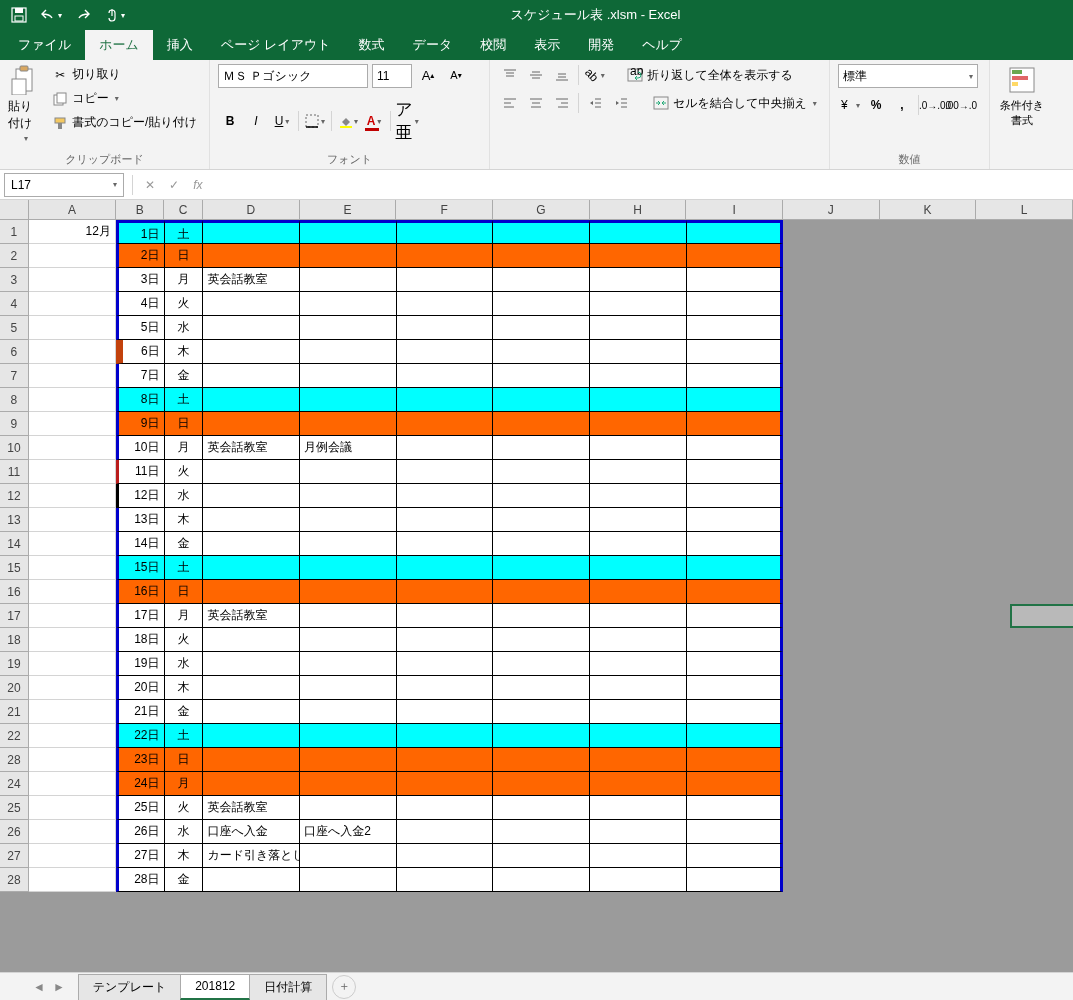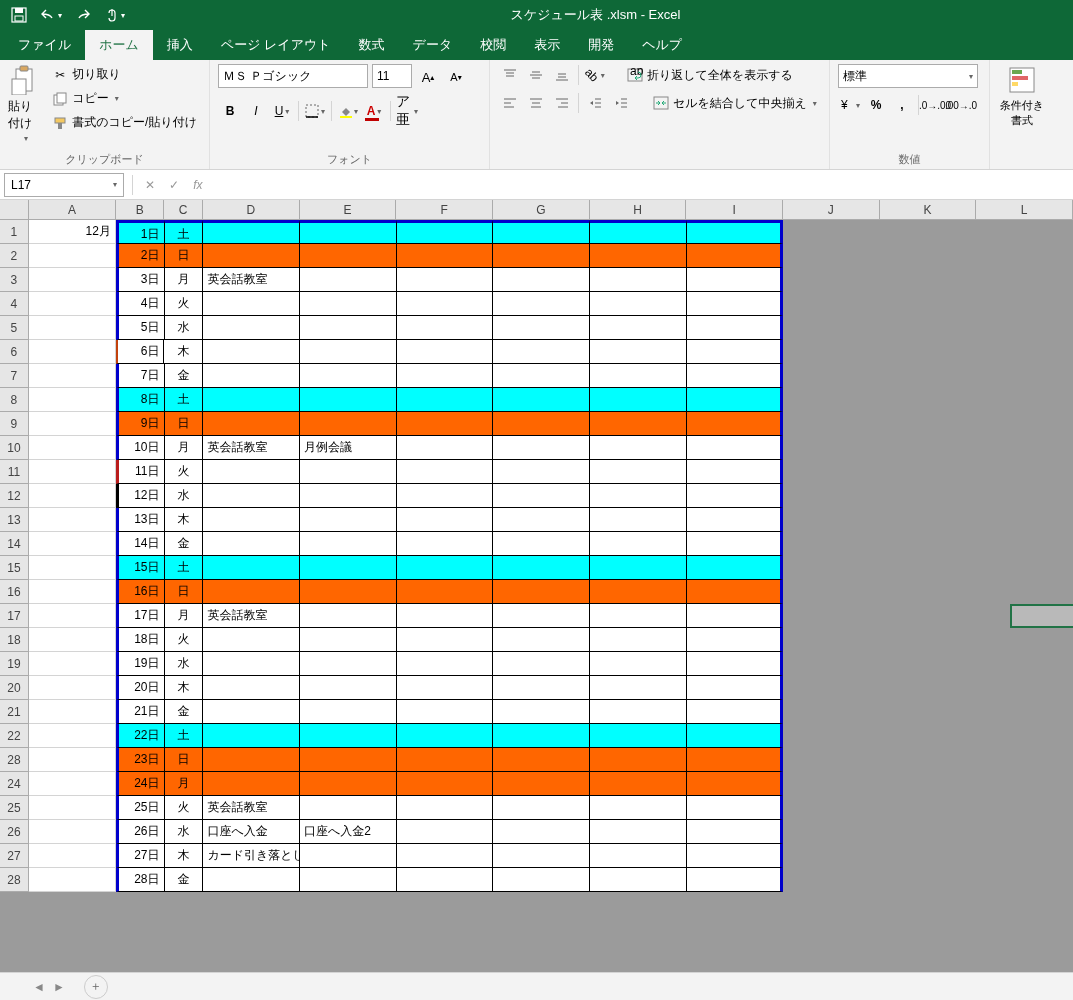--- a/index.html
+++ b/index.html
@@ -13,21 +13,21 @@
 .ribbon-tab.active{background:#f3f3f3;color:#217346}
 .ribbon{background:#f3f3f3;border-bottom:1px solid #d4d4d4;height:110px;display:flex}
 .ribbon-group{border-right:1px solid #e1e1e1;padding:4px 8px 2px;display:flex;flex-direction:column;justify-content:space-between}
 .ribbon-group-body{display:flex;gap:6px;align-items:flex-start}
 .ribbon-group-label{text-align:center;font-size:11px;color:#666;padding-top:2px;position:relative}
 .big-btn{display:flex;flex-direction:column;align-items:center;width:48px;cursor:pointer;gap:2px}
 .big-btn-icon{width:32px;height:32px;display:flex;align-items:center;justify-content:center}
 .stack{display:flex;flex-direction:column;gap:3px}
 .small-btn{display:flex;align-items:center;gap:4px;padding:2px 4px;cursor:pointer;font-size:12px;white-space:nowrap}
 .icon-box{width:16px;height:16px;display:inline-flex;align-items:center;justify-content:center}
-.font-row{display:flex;align-items:flex-end;gap:4px;margin-bottom:12px}
+.font-row{display:flex;align-items:flex-start;gap:4px;margin-bottom:22px}
 .font-name{width:150px;height:24px;border:1px solid #ababab;background:#fff;padding:0 4px;font-size:12px}
 .font-size{width:40px;height:24px;border:1px solid #ababab;background:#fff;padding:0 4px;text-align:left}
 .btn-row{display:flex;gap:2px;align-items:center}
 .fmt-btn{width:24px;height:22px;display:flex;align-items:center;justify-content:center;cursor:pointer;border:1px solid transparent}
 .sep{width:1px;height:20px;background:#d4d4d4;margin:0 2px}
 .dropdown-arrow{font-size:8px;margin-left:2px;color:#666}
 .number-format{width:140px;height:24px;border:1px solid #ababab;background:#fff;padding:0 4px;display:flex;align-items:center;justify-content:space-between}
 .namebox-row{height:30px;display:flex;align-items:center;border-bottom:1px solid #d4d4d4;background:#fff}
 .namebox{width:120px;height:24px;border:1px solid #ababab;margin:0 8px 0 4px;padding:0 6px;display:flex;align-items:center;justify-content:space-between;background:#fff}
 .fx-btns{display:flex;gap:6px;align-items:center;padding:0 8px;color:#999}
@@ -183,21 +183,21 @@
               <rect x="2" y="12" width="12" height="3" fill="#ffff00"></rect>
             </svg>
             <span class="dropdown-arrow">▾</span>
           </div>
         <div class="fmt-btn">
             <span style="position:relative"><b style="color:#c00">A</b><span style="position:absolute;left:-2px;bottom:-3px;width:14px;height:3px;background:#c00000"></span></span>
             <span class="dropdown-arrow">▾</span>
           </div>
         <div class="sep"></div>
         <div class="fmt-btn">
-            <span style="font-size:14px">ア亜</span>
+            <span style="font-size:17px">ア亜</span>
             <span class="dropdown-arrow">▾</span>
           </div>
       </div>
     </div>
     <div class="ribbon-group-label">フォント</div>
   </div>
 
   <div class="ribbon-group" style="width:340px">
     <div>
       <div class="btn-row" style="margin-bottom:6px">
@@ -441,21 +441,21 @@
         <div class="cell " style="width:100px"></div>
         <div class="cell " style="width:100px"></div>
         <div class="cell  blue-edge" style="width:100px"></div>
         <div class="cell gray-area" style="width:100px"></div>
         <div class="cell gray-area" style="width:100px"></div>
         <div class="cell gray-area" style="width:100px"></div>
       </div>
       <div class="row">
         <div class="row-h">6</div>
         <div class="cell noborder right" style="width:90px"></div>
-        <div class="cell right " style="width:50px;border-left:2px solid #c2410c">6日</div>
+        <div class="cell right " style="width:50px;border-left:7px solid #c2410c">6日</div>
         <div class="cell center " style="width:40px">木</div>
         <div class="cell " style="width:100px"></div>
         <div class="cell " style="width:100px"></div>
         <div class="cell " style="width:100px"></div>
         <div class="cell " style="width:100px"></div>
         <div class="cell " style="width:100px"></div>
         <div class="cell  blue-edge" style="width:100px"></div>
         <div class="cell gray-area" style="width:100px"></div>
         <div class="cell gray-area" style="width:100px"></div>
         <div class="cell gray-area" style="width:100px"></div>
@@ -792,14 +792,19 @@
       </div>
     </div>
   <div class="sel-cell" id="sel" style="left: 1010px; top: 404px; width: 100px; height: 24px;"></div>
 </div>
 
 <div class="sheet-tabs">
   <div class="sheet-nav">
     <span>◄</span>
     <span>►</span>
   </div>
+  <div id="sheets" style="display: flex;">
+      <div class="sheet-tab">テンプレート</div>
+      <div class="sheet-tab active">201812</div>
+      <div class="sheet-tab">日付計算</div>
+    </div>
   <div class="new-sheet">＋</div>
 </div>
 
 </body></html>

